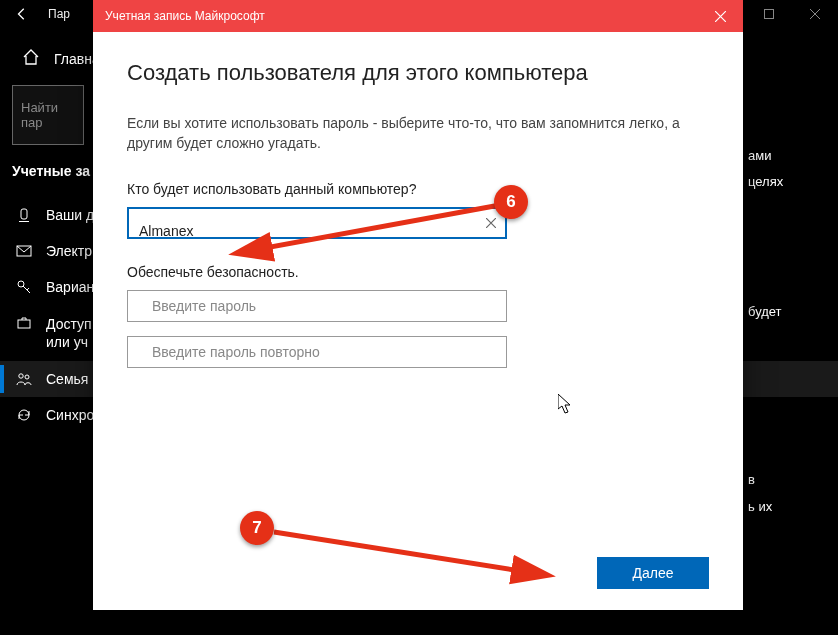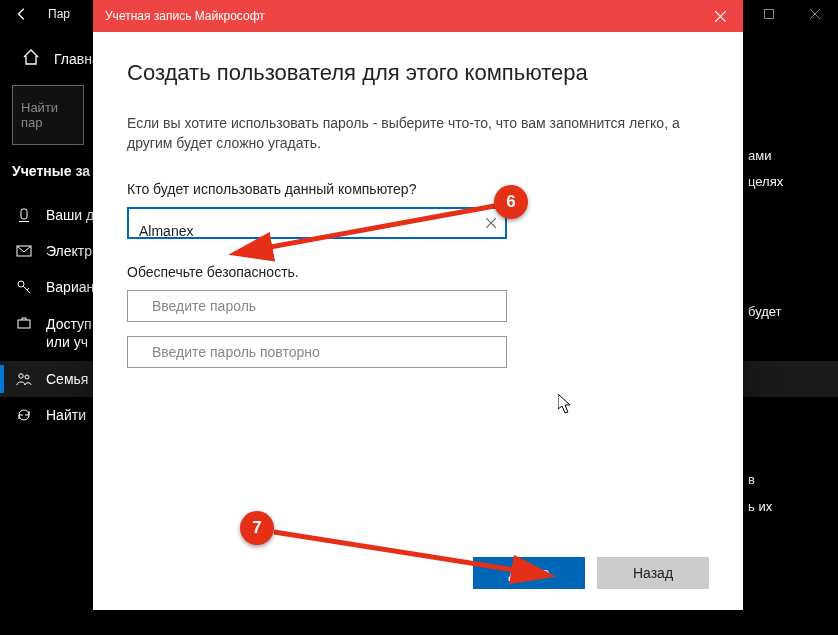--- a/index.html
+++ b/index.html
@@ -315,21 +315,21 @@
         </span>
       <span>Семья</span>
     </div>
     <div class="nav-item">
       <span class="ico">
           <svg viewBox="0 0 16 16">
             <path d="M3 8 A5 5 0 0 1 13 8 M13 8 A5 5 0 0 1 3 8" stroke="#fff" fill="none"></path>
             <path d="M13 4 V8 H9 M3 12 V8 H7" stroke="#fff" fill="none"></path>
           </svg>
         </span>
-      <span>Найти</span>
+      <span>Синхро</span>
     </div>
   </div>
 
   <div class="right-clip">
     <div>ами</div>
     <div>целях</div>
     <div style="margin-top:110px">будет</div>
     <div style="margin-top:148px">в</div>
     <div style="margin-top:6px">ь их</div>
   </div>
@@ -359,21 +359,20 @@
       </div>
     </div>
 
     <div class="dlg-label">Обеспечьте безопасность.</div>
     <input type="password" class="pwd-input" placeholder="Введите пароль" style="">
     <input type="password" class="pwd-input" placeholder="Введите пароль повторно" style="">
   </div>
 
   <div class="dlg-footer">
     <button class="btn btn-primary">Далее</button>
-    <button class="btn btn-secondary">Назад</button>
   </div>
 </div>
 
 <div class="overlay">
 
   <svg class="arrow-svg" style="left:230px; top:195px;" width="290" height="80">
     <defs>
         <marker id="ah6" markerWidth="10" markerHeight="10" refX="7" refY="3" orient="auto">
           <polygon points="0 0, 9 3, 0 6" fill="#e53017"></polygon>
         </marker>

